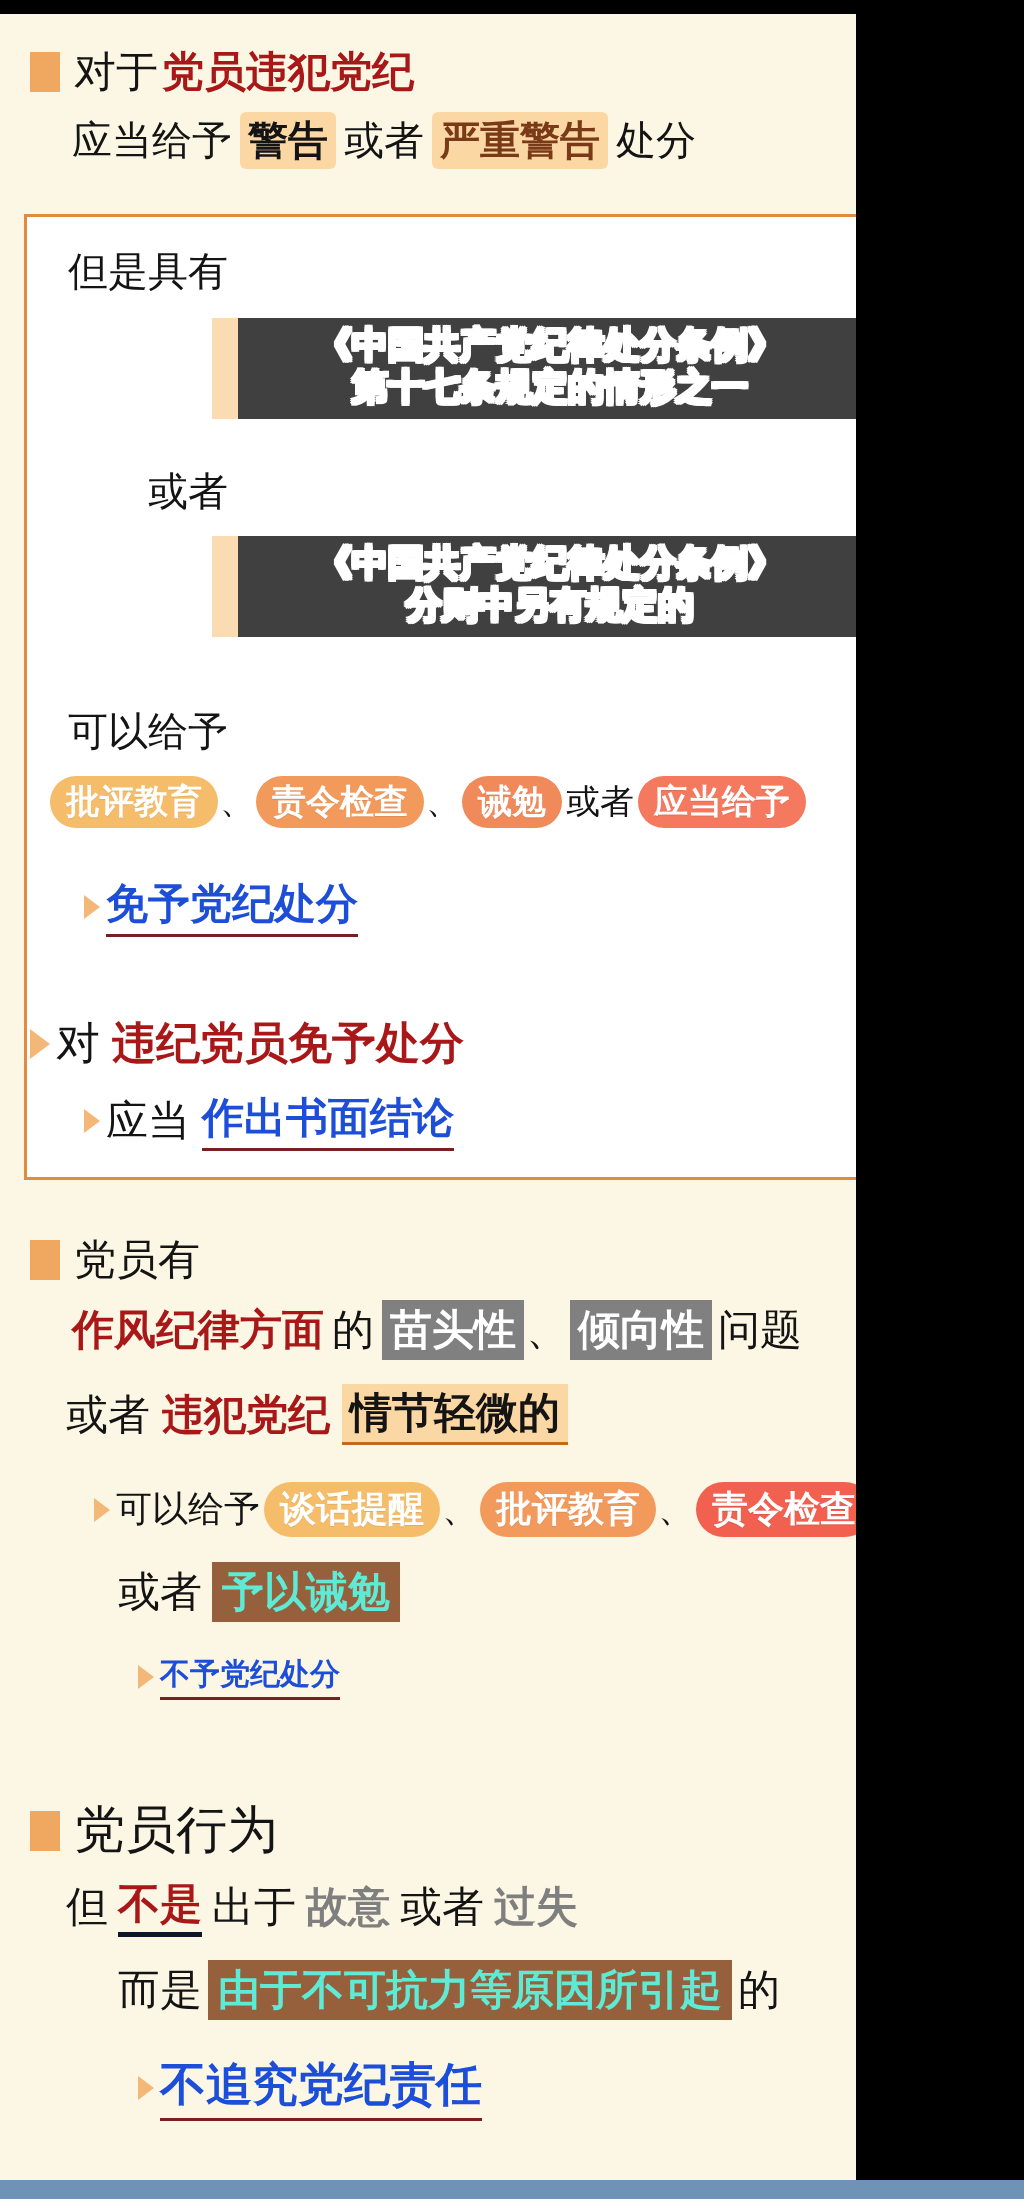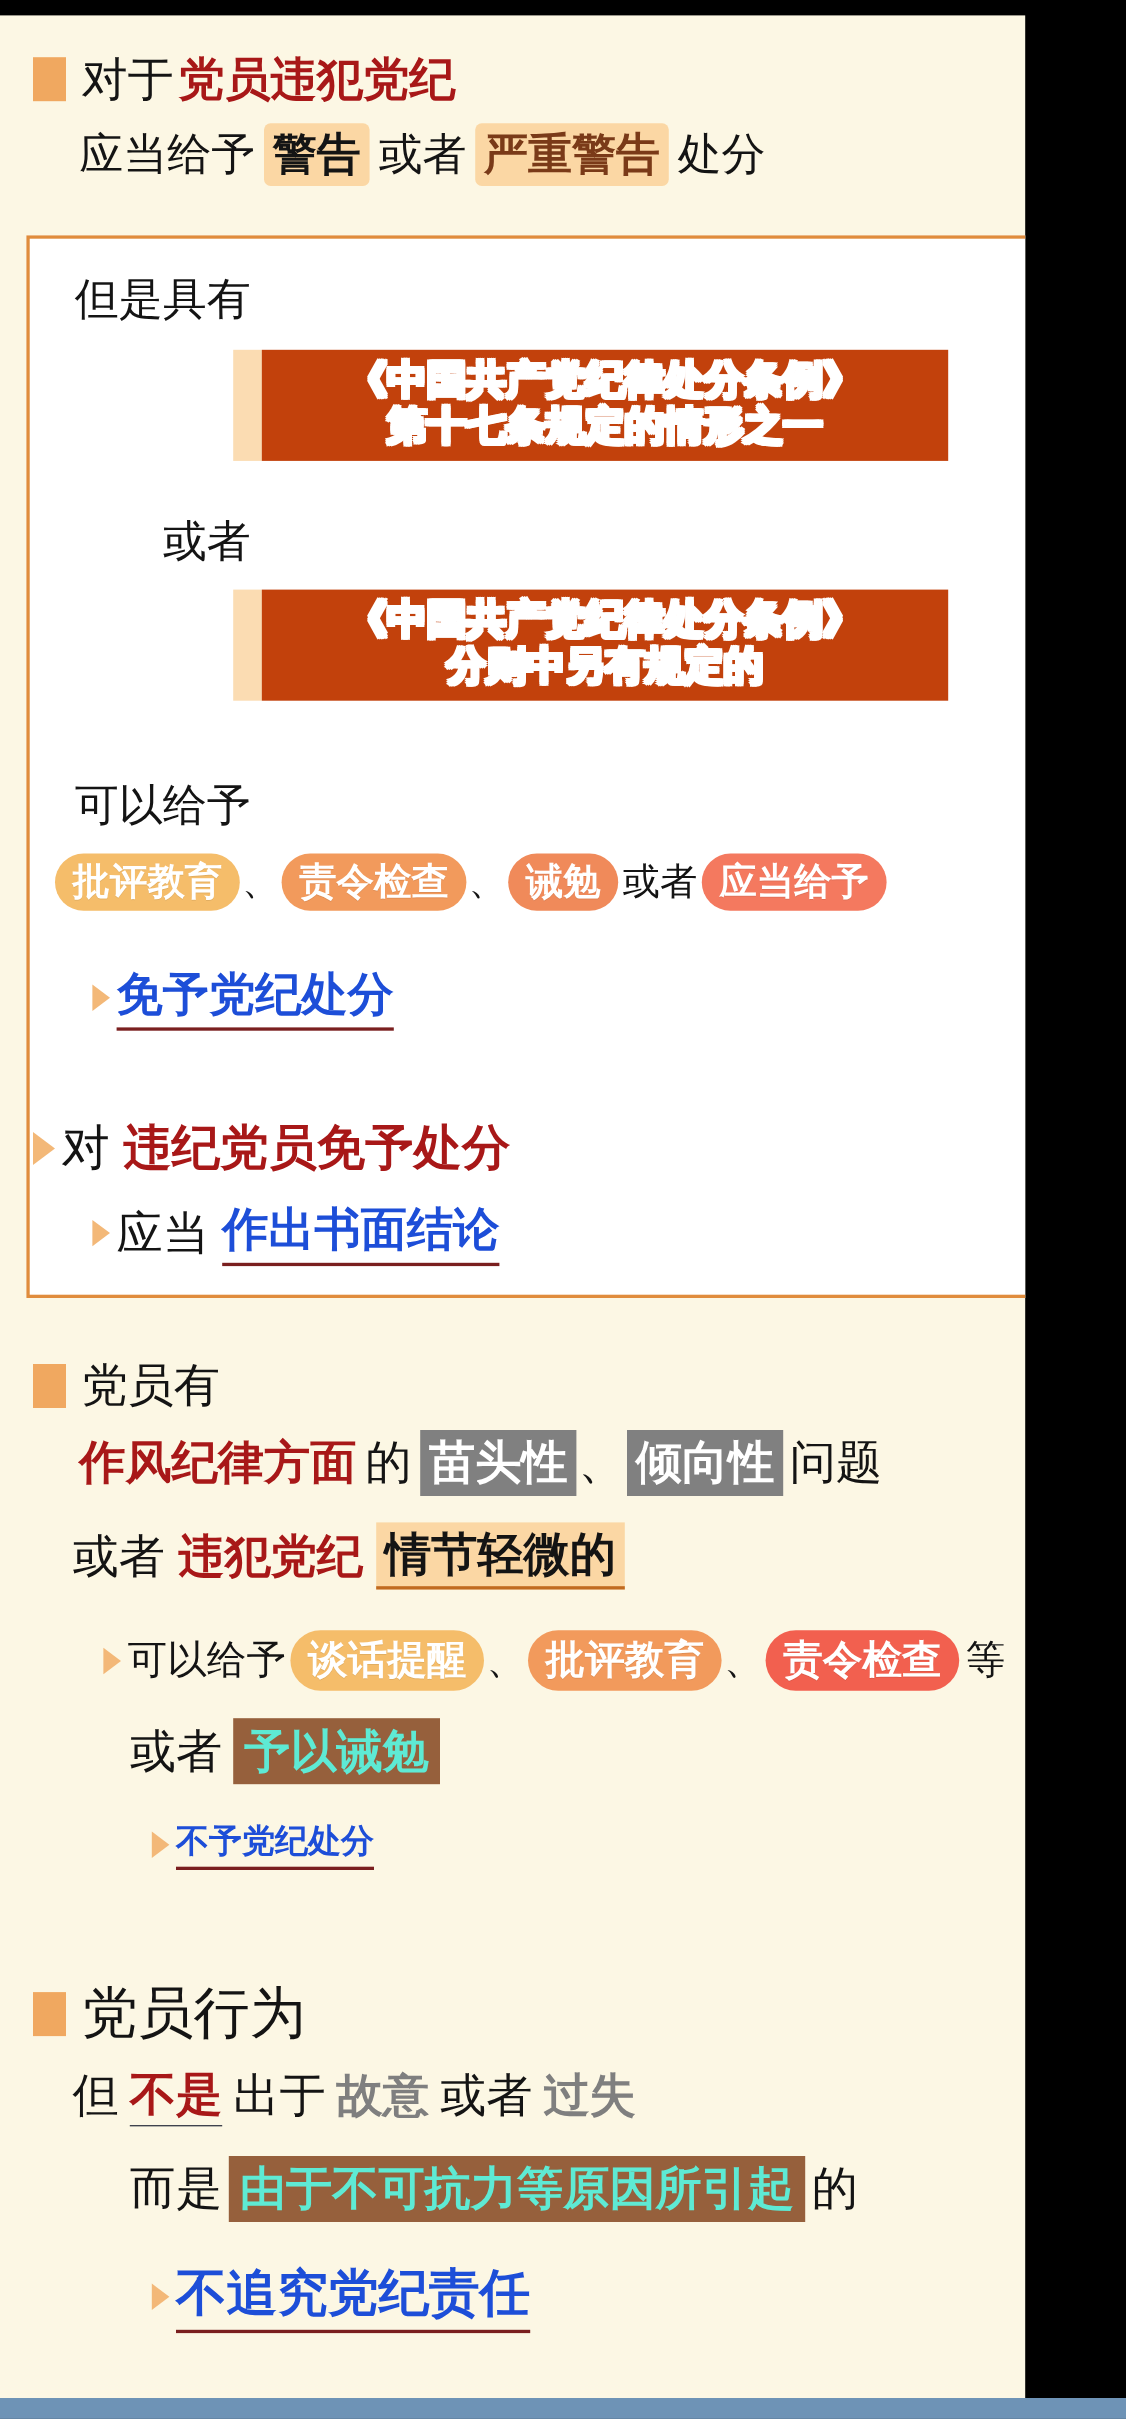--- a/index.html
+++ b/index.html
@@ -3,21 +3,21 @@
 <meta charset="utf-8">
 <style>
   html,body{margin:0;padding:0;}
   body{
     width:1024px;height:2199px;
     background:#000;
     font-family:"Liberation Sans","DejaVu Sans",sans-serif;
     overflow:hidden;
   }
   .page{
-    position:absolute;left:0;top:14px;width:932px;height:2166px;
+    position:absolute;left:0;top:14px;width:856px;height:2166px;
     background:#fcf7e4;
     box-sizing:border-box;
     overflow:hidden;
   }
   .bottombar{position:absolute;left:0;top:2180px;width:1024px;height:19px;background:#6e93b6;}
   .topbar{position:absolute;left:0;top:0;width:1024px;height:14px;background:#000;}
 
   
   .row{display:flex;align-items:center;white-space:nowrap;}
 
@@ -55,29 +55,29 @@
   .pill{border-radius:999px;color:#fff;font-weight:bold;padding:3px 16px;display:inline-block;
         text-shadow:0 1px 0 rgba(0,0,0,.08);}
   .pill.amber{background:#f5bd6a;}
   .pill.orange{background:#f29a5c;}
   .pill.deep{background:#f08a5a;}
   .pill.salmon{background:#f4795f;}
   .pill.red{background:#f2604f;}
 
   
   .ul-dred{border-bottom:3px solid #7a1f1f;padding-bottom:2px;}
-  .ul-red{border-bottom:1px solid #0f172a;padding-bottom:0px;}
+  .ul-red{border-bottom:5px solid #0f172a;padding-bottom:0px;}
 
   
   .framebox{
     position:absolute;border:3px solid #e08c3c;background:#ffffff;
   }
   
   .banner{
-    background:#c2410c;color:#ffffff;font-weight:bold;text-align:center;
+    background:#404040;color:#ffffff;font-weight:bold;text-align:center;
     text-shadow:
       -2px -2px 0 #fff, 2px -2px 0 #fff, -2px 2px 0 #fff, 2px 2px 0 #fff,
       0 -2px 0 #fff, 0 2px 0 #fff, -2px 0 0 #fff, 2px 0 0 #fff;
     line-height:1.18;
     padding:6px 18px 10px 18px;
     box-sizing:border-box;
   }
   .banner-wrap{position:absolute;display:flex;align-items:stretch;}
   .banner-tab{width:26px;background:#fbdcb2;flex:none;}
 </style>

